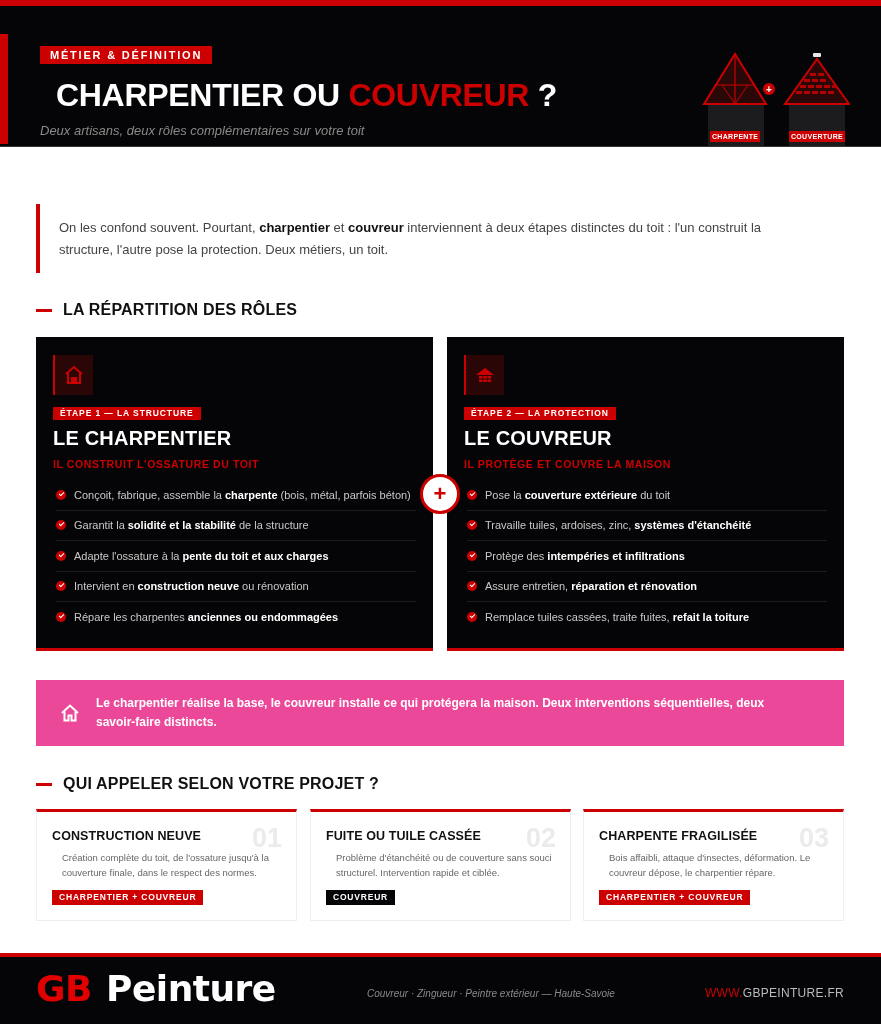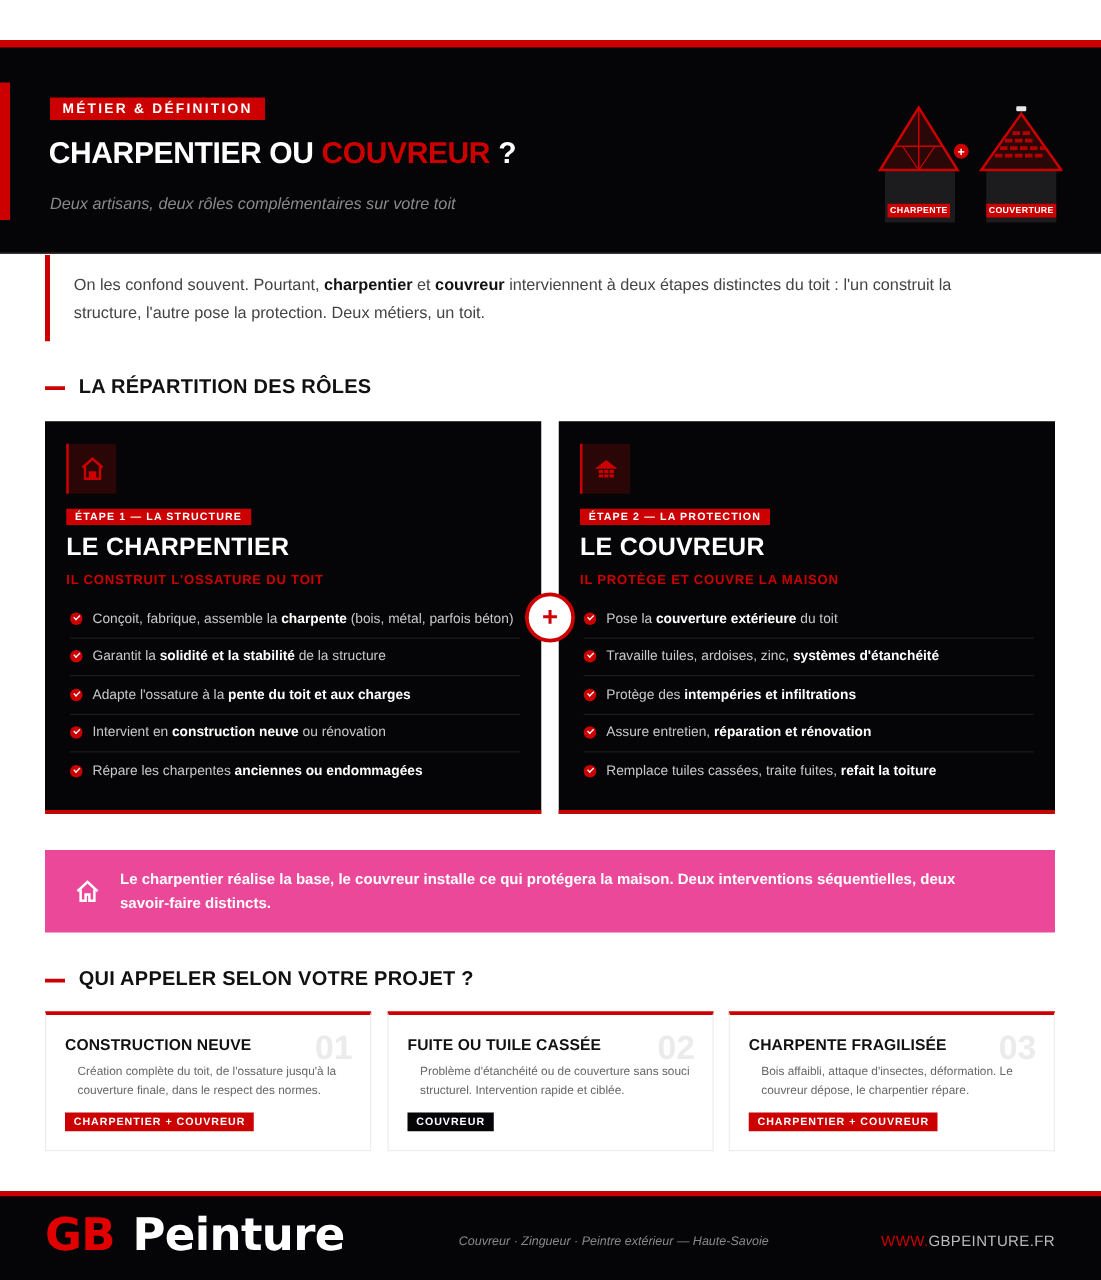--- a/index.html
+++ b/index.html
@@ -1,23 +1,23 @@
 <!DOCTYPE html>
 <html><head>
 <meta charset="utf-8">
 <style>
   * { box-sizing: border-box; margin: 0; padding: 0; }
   html, body { width: 881px; height: 1024px; background: #ffffff; overflow: hidden; }
   body { font-family: "Liberation Sans", sans-serif; color: #222; position: relative; }
 
   
-  .header { position: absolute; left: 0; top: 0; width: 881px; height: 171px; background: #050507; border-top: 6px solid #cc0000; border-bottom: 1px solid #333; margin-top: 32px; }
+  .header { position: absolute; left: 0; top: 0; width: 881px; height: 147px; background: #050507; border-top: 6px solid #cc0000; border-bottom: 1px solid #333; }
   .header-bar { position: absolute; left: 0; top: 28px; width: 8px; height: 110px; background: #cc0000; }
   .eyebrow { position: absolute; left: 40px; top: 40px; background: #cc0000; color: #fff; font-size: 11px; font-weight: 700; letter-spacing: 1.8px; padding: 3px 10px 3px 10px; height: 18px; line-height: 12px; }
-  .title { position: absolute; left: 39px; top: 71px; font-size: 24px; font-weight: 700; color: #fff; letter-spacing: -0.3px; white-space: nowrap; }
+  .title { position: absolute; left: 56px; top: 71px; font-size: 32px; font-weight: 700; color: #fff; letter-spacing: -0.3px; white-space: nowrap; }
   .title .accent { color: #cc0000; }
   .subtitle { position: absolute; left: 40px; top: 117px; font-size: 13px; font-style: italic; color: #8a8a8a; }
   .illus { position: absolute; left: 700px; top: 44px; width: 150px; height: 100px; }
   .illus-label { position: absolute; background: #cc0000; color: #fff; font-size: 7px; font-weight: 700; letter-spacing: 0.3px; padding: 1px 2px; line-height: 9px; }
 
   
   .intro { position: absolute; left: 36px; top: 204px; width: 760px; height: 69px; border-left: 4px solid #cc0000; padding-left: 19px; padding-top: 13px; font-size: 13px; line-height: 22px; color: #444; }
   .intro b { color: #111; }
 
   

